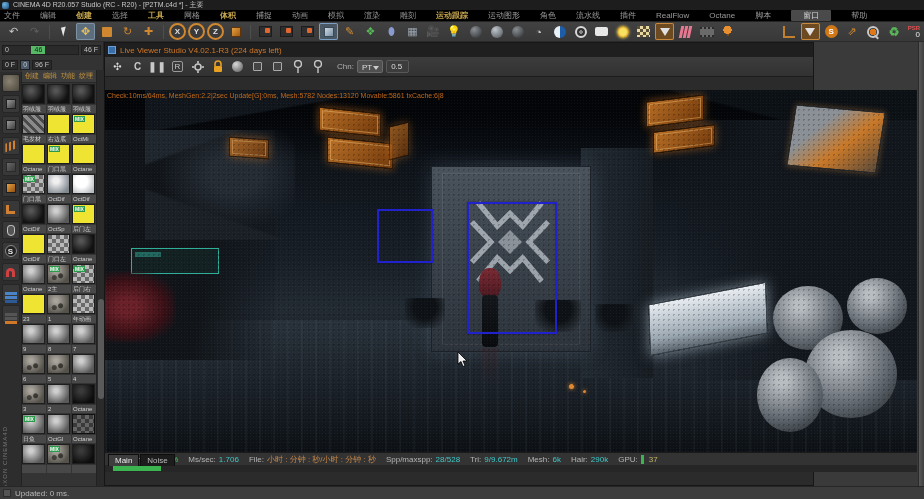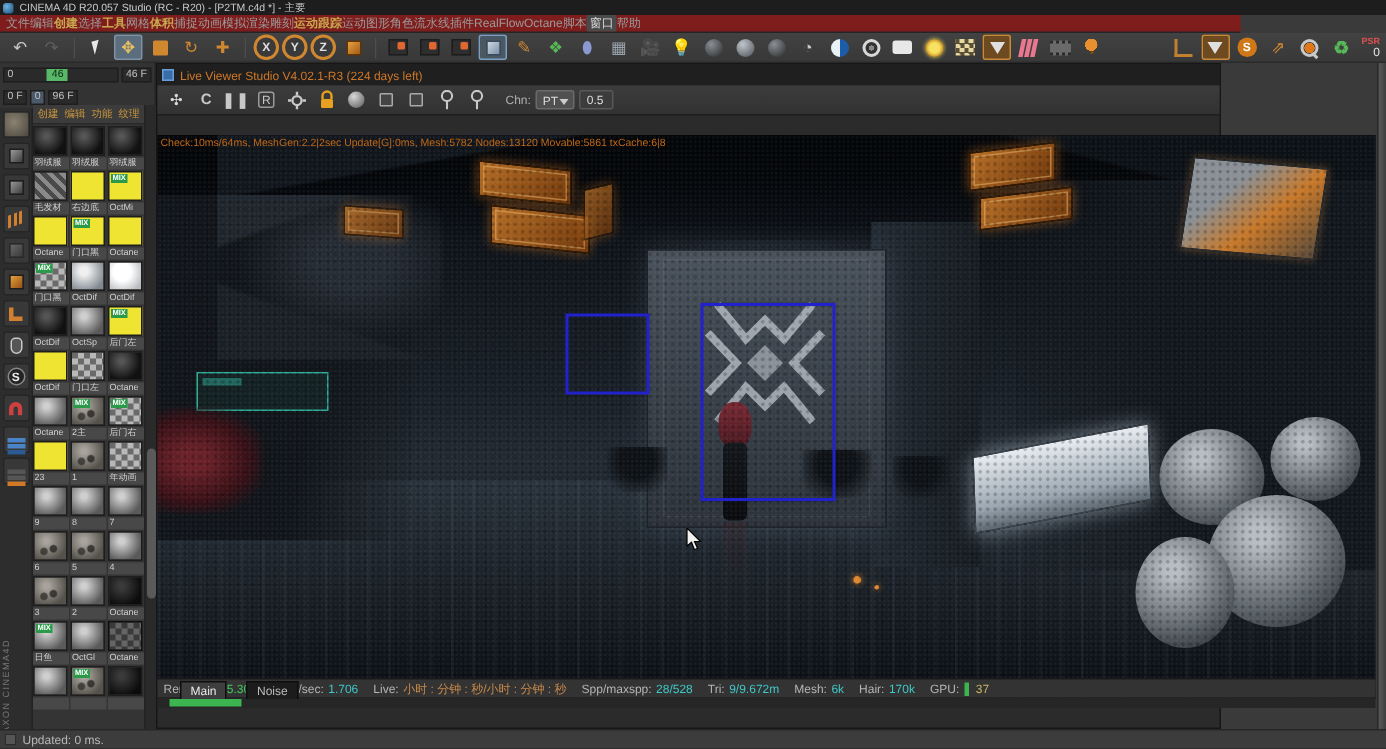--- a/index.html
+++ b/index.html
@@ -6,24 +6,24 @@
   html,body { width:924px; height:499px; overflow:hidden; background:#222; }
   body { font-family:"Liberation Sans", sans-serif; position:relative; }
   #app { position:absolute; inset:0; width:924px; height:499px; background:#3a3a3a; }
 
   
   #titlebar { position:absolute; left:0; top:0; width:924px; height:10px; background:#1d1d1d; display:flex; align-items:center; gap:4px; padding-left:2px; }
   #titlebar .logo { width:7px; height:7px; border-radius:2px; background:radial-gradient(circle at 35% 35%, #6fb2e0, #1c4d7a); }
   #titlebar .ttext { font-size:7px; color:#c8c8c8; white-space:nowrap; }
 
   
-  #menubar { position:absolute; left:0; top:10px; width:827px; height:12px; background:#7f1d1d; display:flex; align-items:center; gap:0; padding-left:4px; border-bottom:1px solid #242424; }
+  #menubar { position:absolute; left:0; top:10px; width:924px; height:12px; background:#000000; display:flex; align-items:center; gap:20px; padding-left:4px; border-bottom:1px solid #242424; }
   #menubar .mi { font-size:8px; color:#9a9a9a; white-space:nowrap; cursor:default; }
   #menubar .mi.accent { color:#c8a84e; font-weight:bold; }
-  #menubar .mi.boxed { color:#d8d8d8; background:#4a4a4a; padding:0 2px; border-radius:1px; }
+  #menubar .mi.boxed { color:#d8d8d8; background:#4a4a4a; padding:0 12px; border-radius:1px; }
 
   
   #toolbar { position:absolute; left:0; top:22px; width:924px; height:20px; background:linear-gradient(#424242,#383838); display:flex; align-items:center; gap:2px; padding:0 4px; border-bottom:1px solid #2a2a2a; }
   .tbi { width:19px; height:17px; display:flex; align-items:center; justify-content:center; font-size:11px; color:#c8c8c8; border-radius:2px; position:relative; flex:0 0 auto; }
   .tbi.dim { color:#5f5f5f; }
   .tbi.orange { color:#d08830; }
   .tbi.pressed { background:#5c6d7e; box-shadow:inset 0 0 0 1px #7d92a5; }
   .tbi.pressed-blue { box-shadow:inset 0 0 0 1px #7aa0c8; background:#4a5864; }
   .tbi.pressed-orange { background:#6e4a20; box-shadow:inset 0 0 0 1px #c88a3a; }
   .tbsep { width:1px; height:14px; background:#2c2c2c; margin:0 3px; flex:0 0 auto; border-right:1px solid #4e4e4e; }
@@ -161,21 +161,21 @@
   #sel-large { left:362px; top:112px; width:90px; height:132px; }
   #noise { left:0; top:0; width:100%; height:100%;
       background-image:radial-gradient(rgba(200,215,230,0.05) 1px, transparent 1px), radial-gradient(rgba(0,0,0,0.22) 1px, transparent 1px);
       background-size:3px 3px, 5px 5px; background-position:0 0, 1px 2px; }
   #debugline { left:2px; top:2px; font-size:7px; color:#c06818; white-space:nowrap; z-index:30; }
   #cursor { left:352px; top:262px; z-index:40; }
   .odot { width:5px; height:5px; border-radius:50%; background:#e08830; box-shadow:0 0 4px #e08830; }
 
   
   #lv-tabs { position:absolute; left:3px; bottom:0; display:flex; gap:1px; z-index:50; }
-  #lv-tabs .tab { font-size:8px; padding:1px 6px; background:#1c1c1c; color:#bcbcbc; border:1px solid #0e0e0e; border-bottom:none;margin-left:12px; }
+  #lv-tabs .tab { font-size:8px; padding:1px 6px; background:#1c1c1c; color:#bcbcbc; border:1px solid #0e0e0e; border-bottom:none; }
   #lv-tabs .tab.active { background:#3e3e3e; color:#e8e8e8; }
 
   
   #lv-status { position:absolute; left:0; bottom:20px; width:812px; height:13px; background:#333333; border-top:1px solid #1a1a1a; display:flex; align-items:center; gap:10px; padding-left:4px; white-space:nowrap; overflow:hidden; }
   #lv-status .seg { display:flex; gap:3px; align-items:center; }
   #lv-status .slabel { font-size:8px; color:#b4b4b4; }
   #lv-status .sval { font-size:8px; }
   .sval.green { color:#44c860; } .sval.cyan { color:#3fc8c8; } .sval.orange { color:#c8884a; } .sval.tan { color:#c8b464; }
   .gpubar { width:3px; height:9px; background:#3cb450; margin-right:2px; }
 
@@ -698,38 +698,38 @@
     <div id="lv-status">
         <span class="seg">
           <span class="slabel">Rendering:</span>
           <span class="sval green">5.303%</span>
         </span>
         <span class="seg">
           <span class="slabel">Ms/sec:</span>
           <span class="sval cyan">1.706</span>
         </span>
         <span class="seg">
-          <span class="slabel">Live:</span>
+          <span class="slabel">File:</span>
           <span class="sval orange">小时 : 分钟 : 秒/小时 : 分钟 : 秒</span>
         </span>
         <span class="seg">
           <span class="slabel">Spp/maxspp:</span>
           <span class="sval cyan">28/528</span>
         </span>
         <span class="seg">
           <span class="slabel">Tri:</span>
           <span class="sval cyan">9/9.672m</span>
         </span>
         <span class="seg">
           <span class="slabel">Mesh:</span>
           <span class="sval cyan">6k</span>
         </span>
         <span class="seg">
           <span class="slabel">Hair:</span>
-          <span class="sval cyan">170k</span>
+          <span class="sval cyan">290k</span>
         </span>
         <span class="seg">
           <span class="slabel">GPU:</span>
           <span class="gpubar"></span>
           <span class="sval tan">37</span>
         </span>
       </div>
     <div id="lv-progress">
         <div class="pbar"></div>
       </div>

